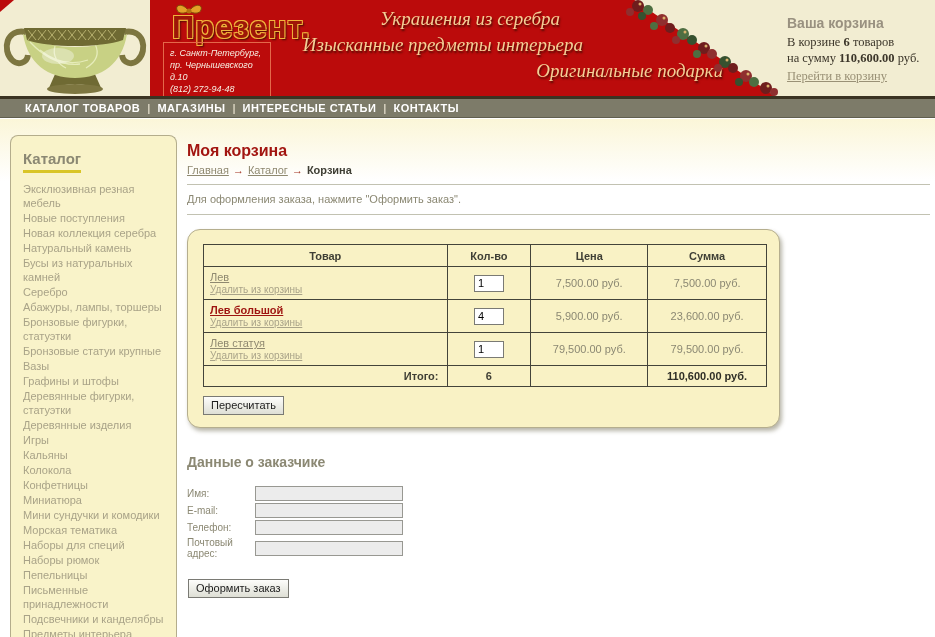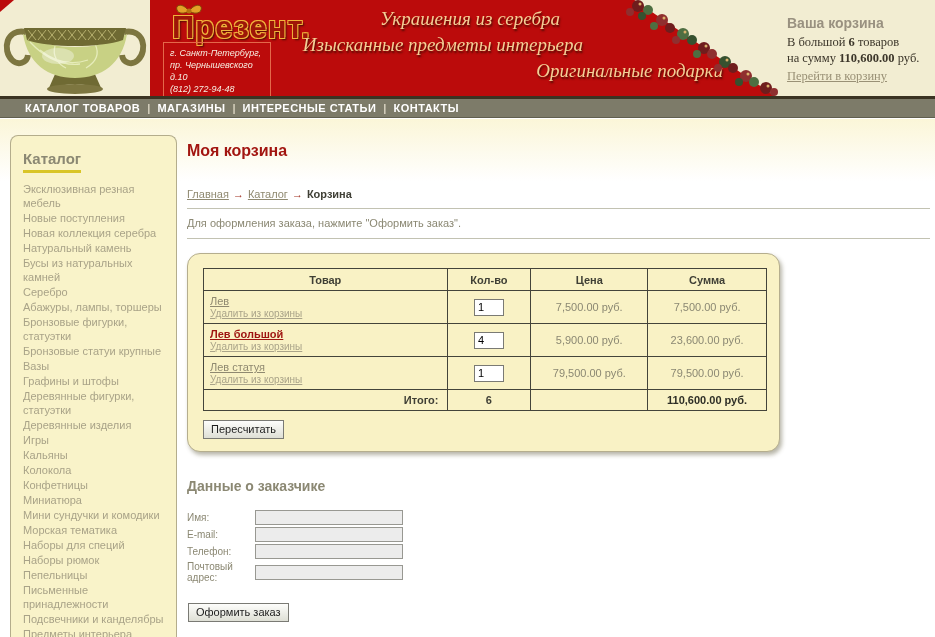--- a/index.html
+++ b/index.html
@@ -45,21 +45,21 @@
 
   
   .sidebar { position:absolute; left:10px; top:135px; width:167px; height:502px; background:#f9f3c9;
              border:1px solid #b4ad8c; border-bottom:none; border-radius:8px 8px 0 0; padding:14px 10px 0 12px; }
   .sidebar-title { font-size:15px; font-weight:bold; color:#8b8873; }
   .sidebar-underline { width:58px; height:3px; background:#d9c527; margin:3px 0 9px 0; }
   .side-item { display:block; font-size:11px; line-height:14px; color:#a9a388; text-decoration:none; cursor:pointer; margin-bottom:1px; }
 
   
   .main { position:absolute; left:187px; top:142px; width:743px; }
-  .page-title { font-size:16px; font-weight:bold; color:#a21510; margin-bottom:28px; }
+  .page-title { font-size:16px; font-weight:bold; color:#a21510; margin-bottom:4px; }
   .breadcrumb { font-size:11px; color:#8f8970; margin-bottom:8px; }
   .crumb-link { color:#8f8970; text-decoration:underline; cursor:pointer; }
   .crumb-arrow { color:#9e2a1a; font-weight:bold; margin:0 4px; }
   .crumb-current { color:#3f3f35; font-weight:bold; }
   .rule { height:1px; background:#c2c2b2; border:none; }
   .instruction { font-size:11px; color:#8b8873; margin:8px 0 9px 0; }
 
   .cart-panel { width:593px; background:#f9f2c5; border:1px solid #b5ae8e; border-radius:13px;
                 margin-top:14px; padding:14px 13px 12px 15px; box-shadow:2px 3px 4px rgba(96,90,62,.45); }
   table.cart { border-collapse:collapse; width:564px; background:#f9f2c5; }
@@ -174,21 +174,21 @@
             <circle cx="126" cy="46" r="1.5" fill="#d9b06a"></circle>
             <circle cx="147" cy="60" r="1.5" fill="#d9b06a"></circle>
             <circle cx="168" cy="74" r="1.5" fill="#d9b06a"></circle>
             <circle cx="188" cy="86" r="1.5" fill="#d9b06a"></circle>
         </g>
       </svg>
     </div>
 
     <div class="cart-box">
       <div class="cart-title">Ваша корзина</div>
-      <div class="cart-line"><span>В большой </span><b>6</b><span> товаров</span></div>
+      <div class="cart-line"><span>В корзине </span><b>6</b><span> товаров</span></div>
       <div class="cart-line"><span>на сумму </span><b>110,600.00</b><span> руб.</span></div>
       <a class="cart-link">Перейти в корзину</a>
     </div>
   </div>
 
   <div class="dark-strip"></div>
   <div class="navbar">
     <a class="nav-link">КАТАЛОГ ТОВАРОВ</a>
     <span class="nav-sep">|</span>
     <a class="nav-link">МАГАЗИНЫ</a>

